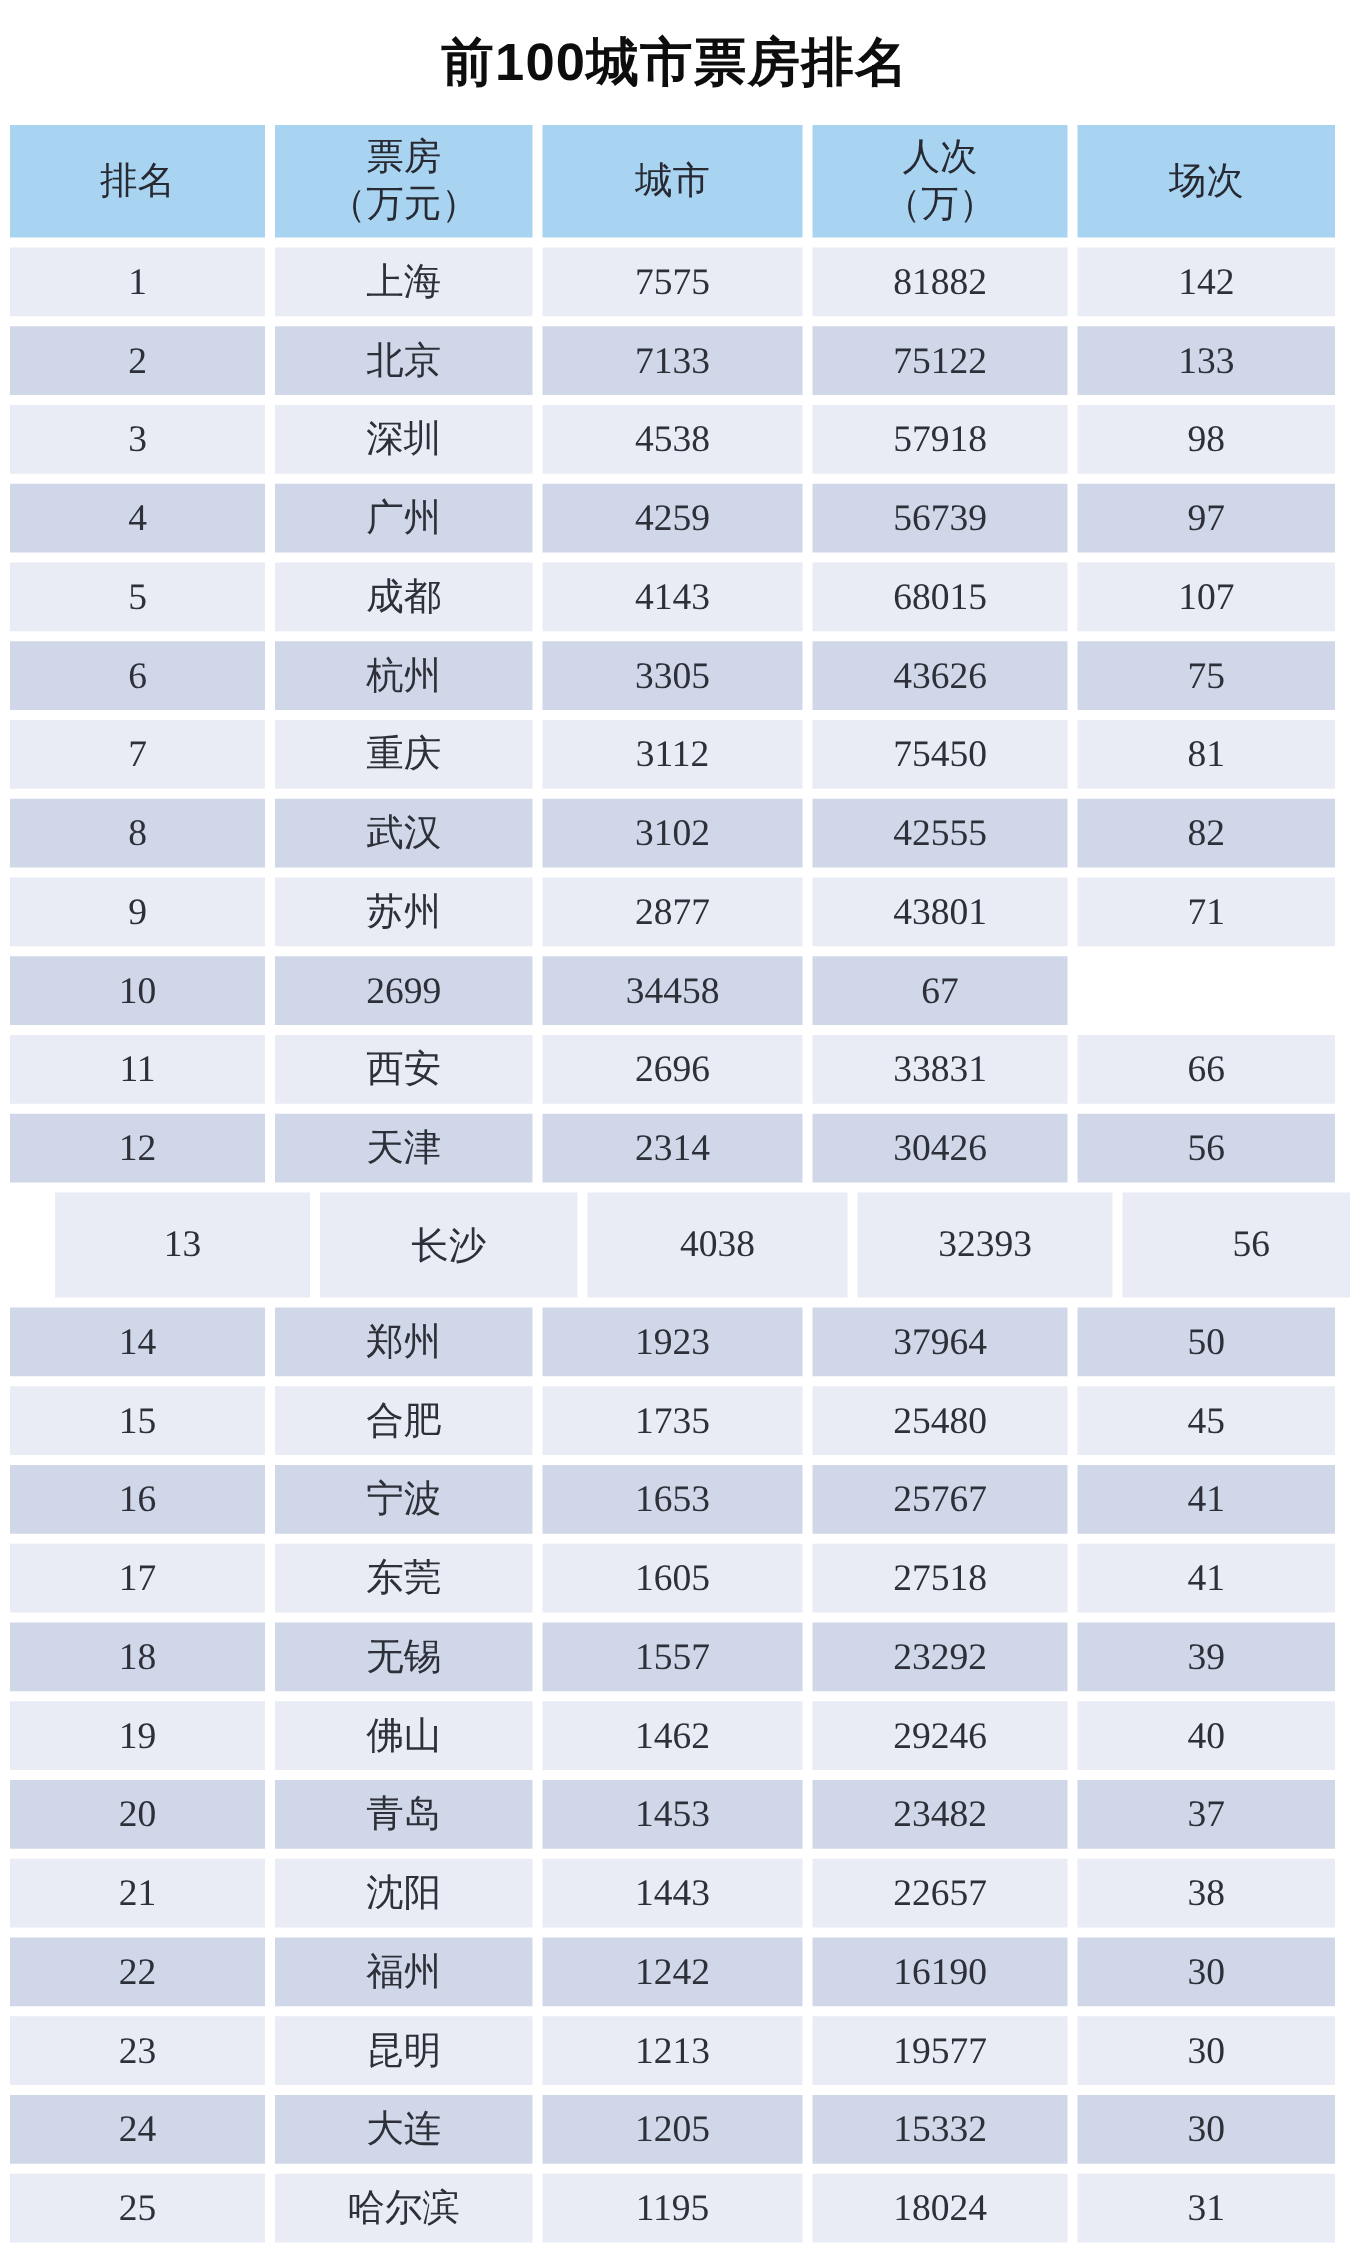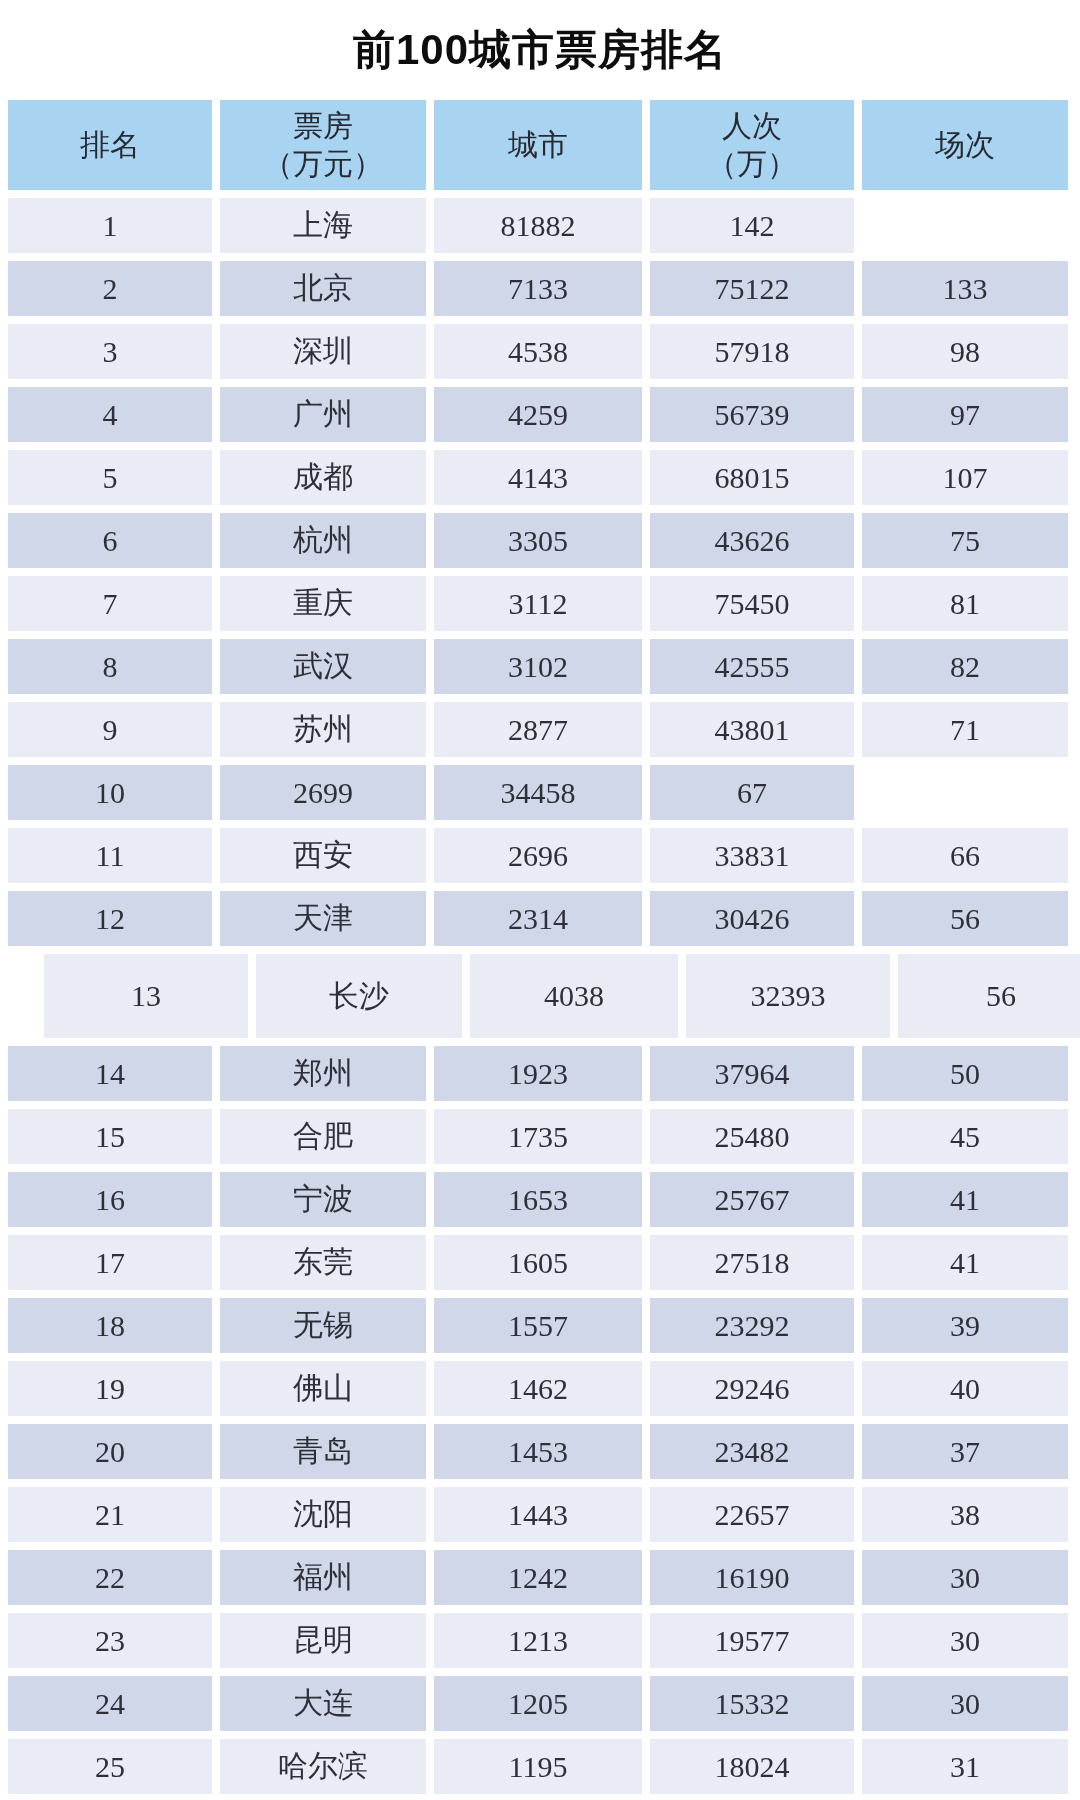--- a/index.html
+++ b/index.html
@@ -101,20 +101,21 @@
       <div class="cell">城市</div>
       <div class="cell">人次
 （万）</div>
       <div class="cell">场次</div>
     </div>
 
     <div id="rows-container">
         <div class="grid-row data-row row-odd">
           <div class="cell">1</div>
           <div class="cell">上海</div>
+          <div class="cell">7575</div>
           <div class="cell">81882</div>
           <div class="cell">142</div>
         </div>
         <div class="grid-row data-row row-even">
           <div class="cell">2</div>
           <div class="cell">北京</div>
           <div class="cell">7133</div>
           <div class="cell">75122</div>
           <div class="cell">133</div>
         </div>

